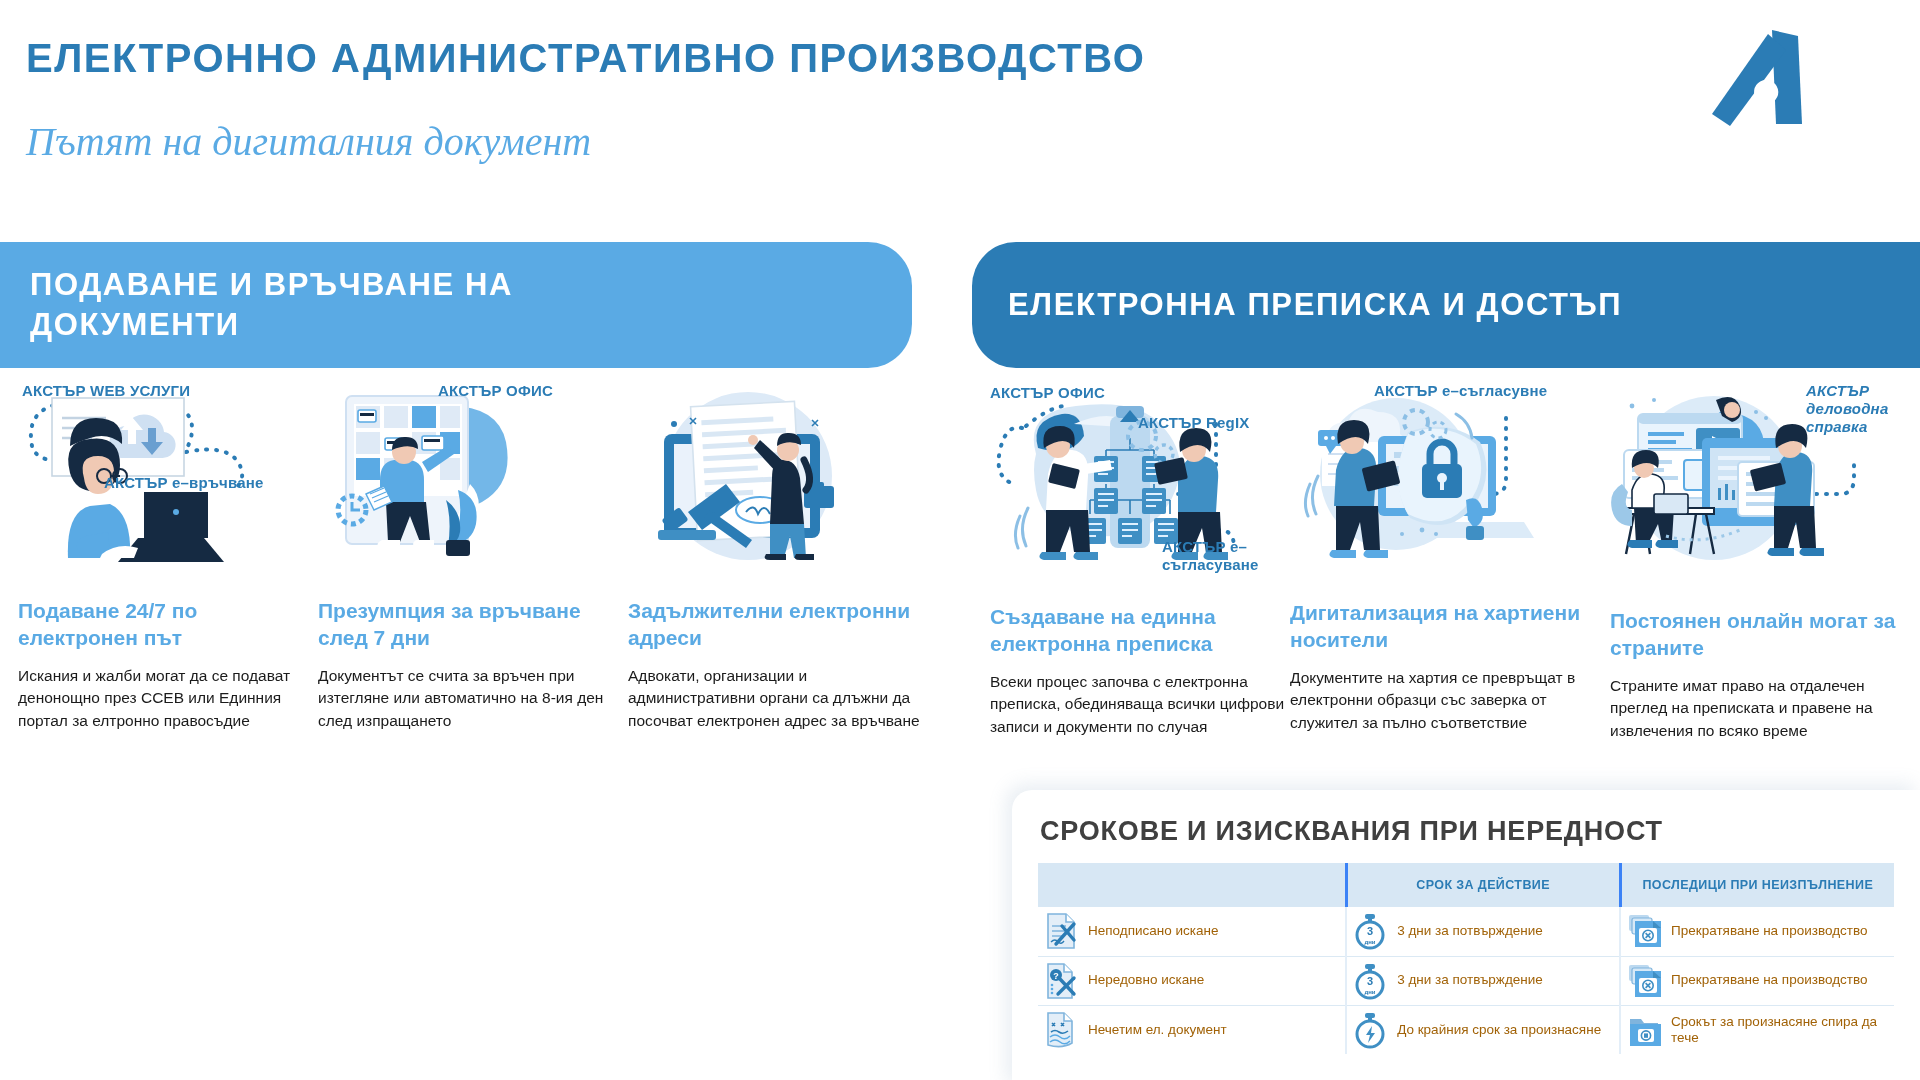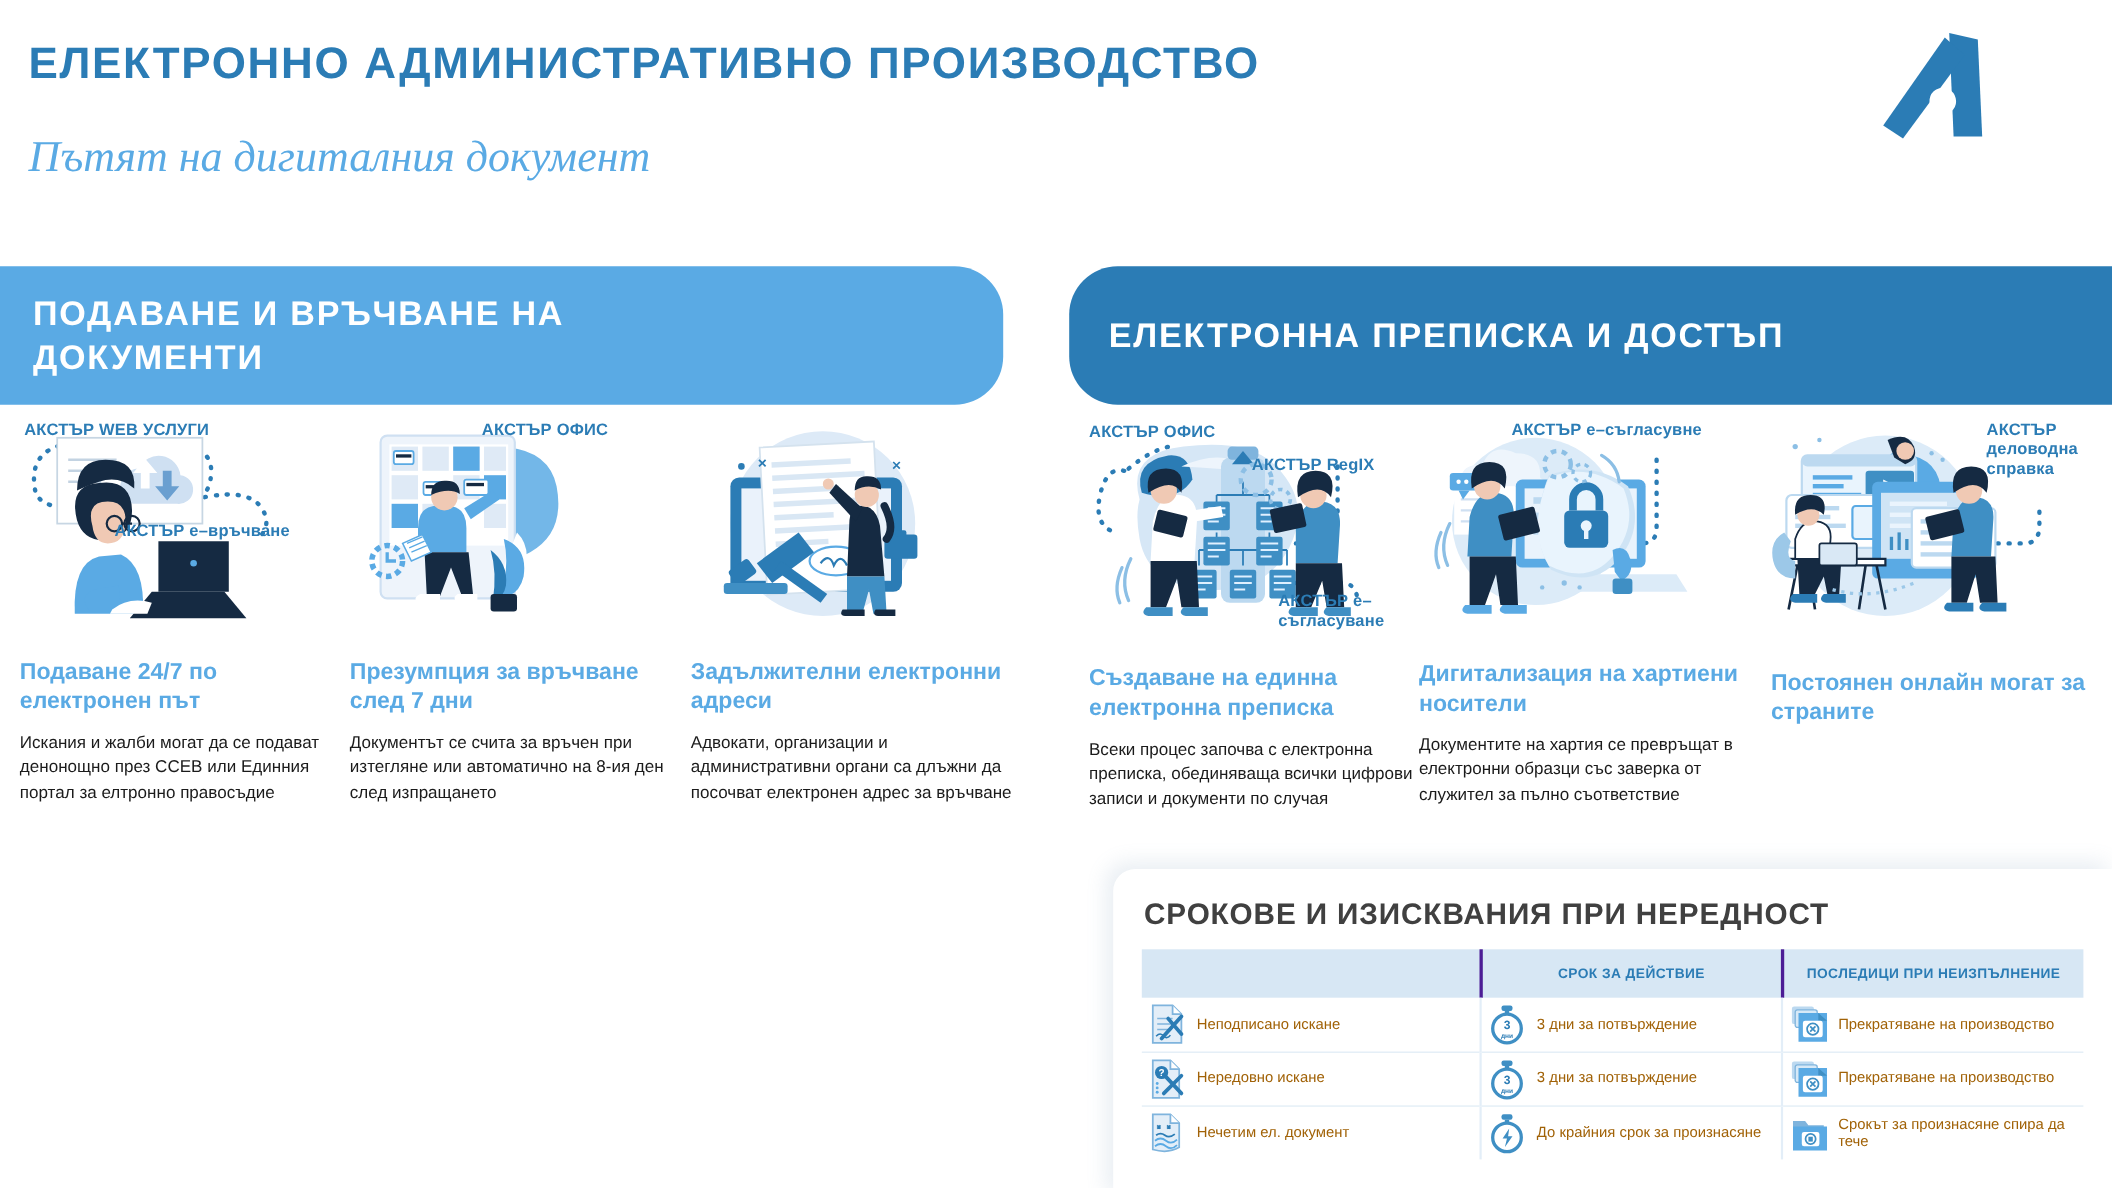--- a/index.html
+++ b/index.html
@@ -53,21 +53,21 @@
   .col { position:absolute; width:300px; }
   .col.wide { width:310px; }
 
   .illus { position:relative; width:100%; height:190px; margin-bottom:20px; }
   .illus svg { position:absolute; left:0; top:0; }
 
   .tag {
     position:absolute; font-size:15px; font-weight:700; color:#2b7cb5;
     letter-spacing:.2px; line-height:1.2; white-space:nowrap;
   }
-  .tag.wrap { white-space:normal; width:92px; text-align:left; }
+  .tag.wrap { white-space:normal; width:92px; text-align:left;font-style:italic; }
   .tag.wrap2 { white-space:normal; width:120px; }
 
   .card-title {
     font-size:21px; font-weight:700; color:#5aaae4; line-height:1.28;
     margin-bottom:13px;
   }
   .card-body {
     font-size:15.5px; color:#1b1b1b; line-height:1.46;
   }
 
@@ -80,21 +80,21 @@
   }
   .tbl-heading {
     font-size:27px; font-weight:700; color:#404040; letter-spacing:.8px;
     margin:4px 0 16px 2px;
   }
   table { width:100%; border-collapse:collapse; table-layout:fixed; }
   thead th {
     background:#d7e7f4; color:#2b7cb5;
     font-size:12.5px; font-weight:700; letter-spacing:.4px;
     height:44px; text-align:center; vertical-align:middle;
-    border-right:3px solid #4c1d95;
+    border-right:3px solid #3b82f6;
   }
   thead th:last-child { border-right:none; }
   tbody td {
     height:49px; vertical-align:middle;
     border-top:1px solid #dbe9f4;
     border-right:2px solid #e3eef8;
     padding:0 6px;
   }
   tbody td:last-child { border-right:none; }
   tbody tr:first-child td { border-top:none; }
@@ -446,20 +446,21 @@
         <g fill="#8cbfe5">
             <circle cx="22" cy="18" r="2.4"></circle>
             <circle cx="44" cy="12" r="2"></circle>
             <circle cx="146" cy="24" r="2"></circle>
             <circle cx="156" cy="30" r="2"></circle>
           </g>
       </svg>
       <div class="tag wrap" style="left:196px; top:-6px;">АКСТЪР деловодна справка</div>
     </div>
     <div class="card-title" style="margin-top:30px">Постоянен онлайн могат за страните</div>
+    <div class="card-body">Страните имат право на отдалечен преглед на преписката и правене на извлечения по всяко време</div>
   </div>
 
   <div class="tblcard">
     <div class="tbl-heading">СРОКОВЕ И ИЗИСКВАНИЯ ПРИ НЕРЕДНОСТ</div>
     <table>
       <colgroup>
           <col class="c1">
           <col class="c2">
           <col class="c3">
         </colgroup>

